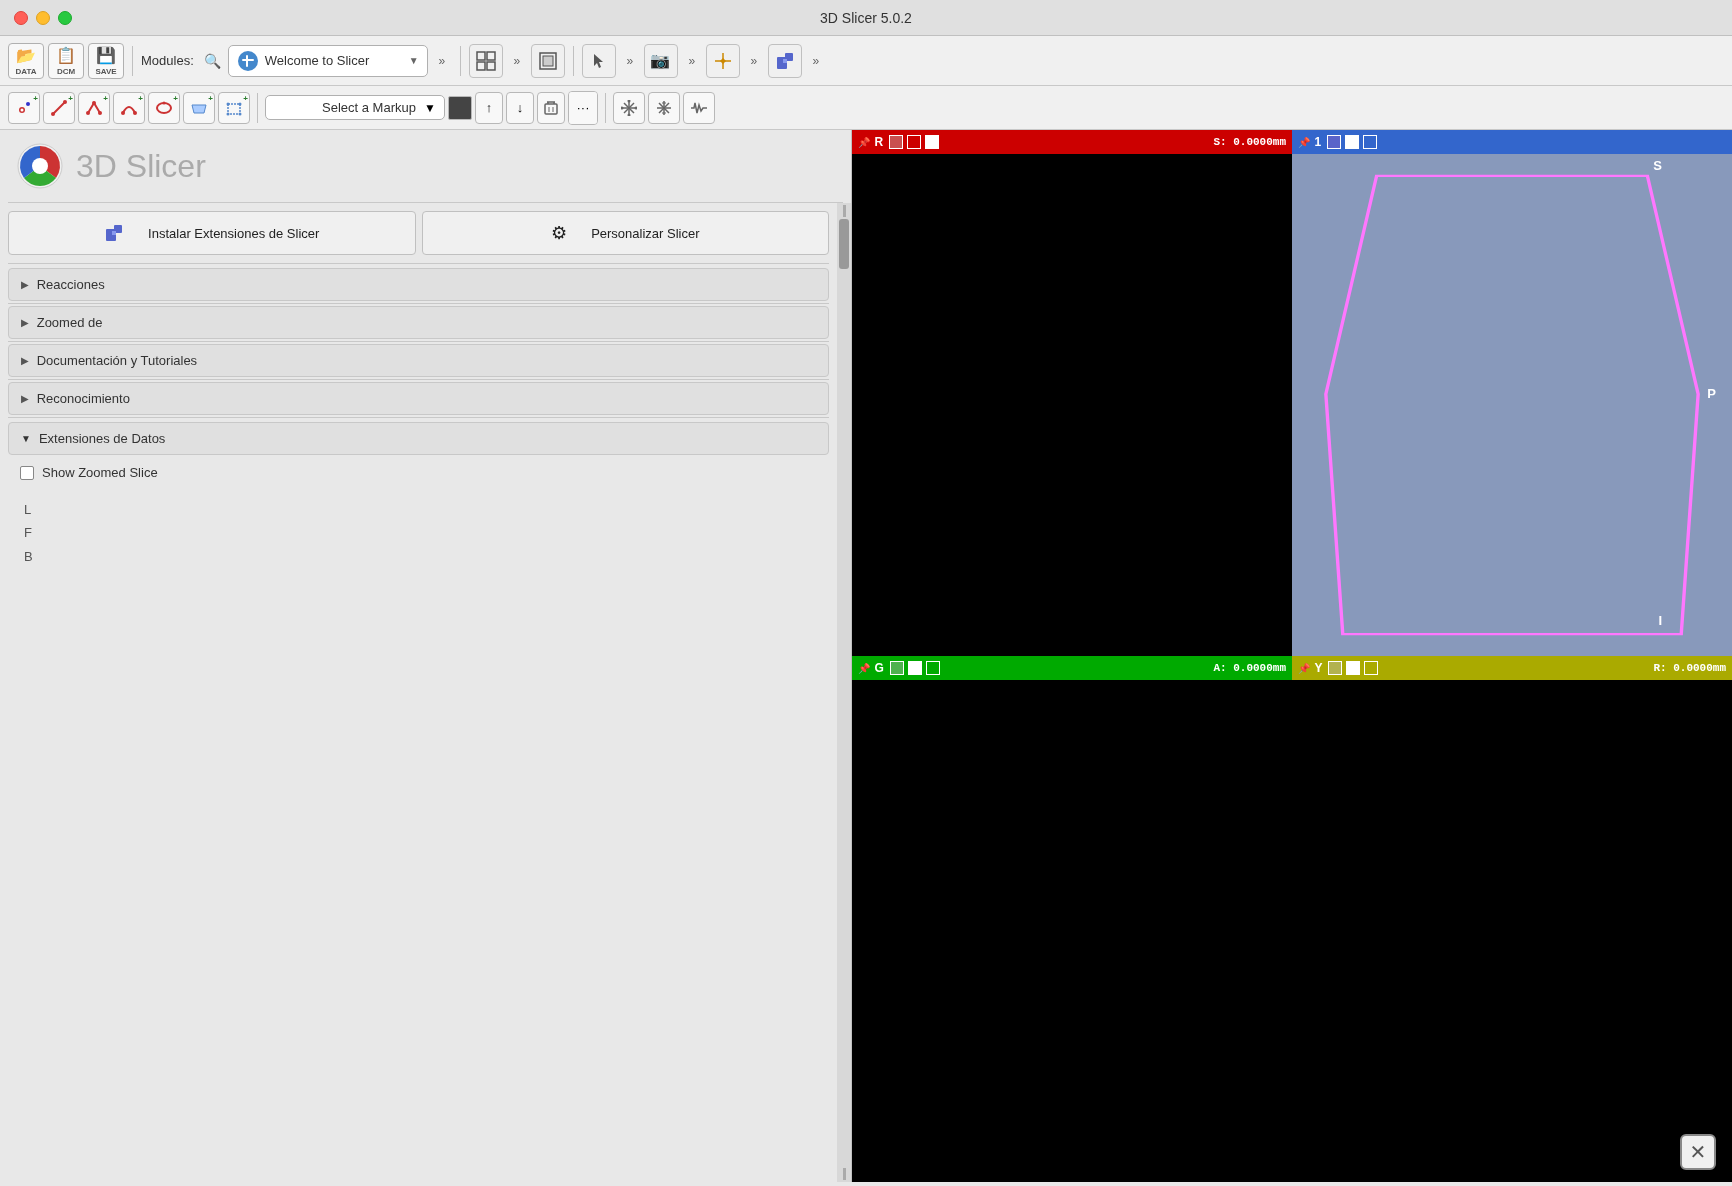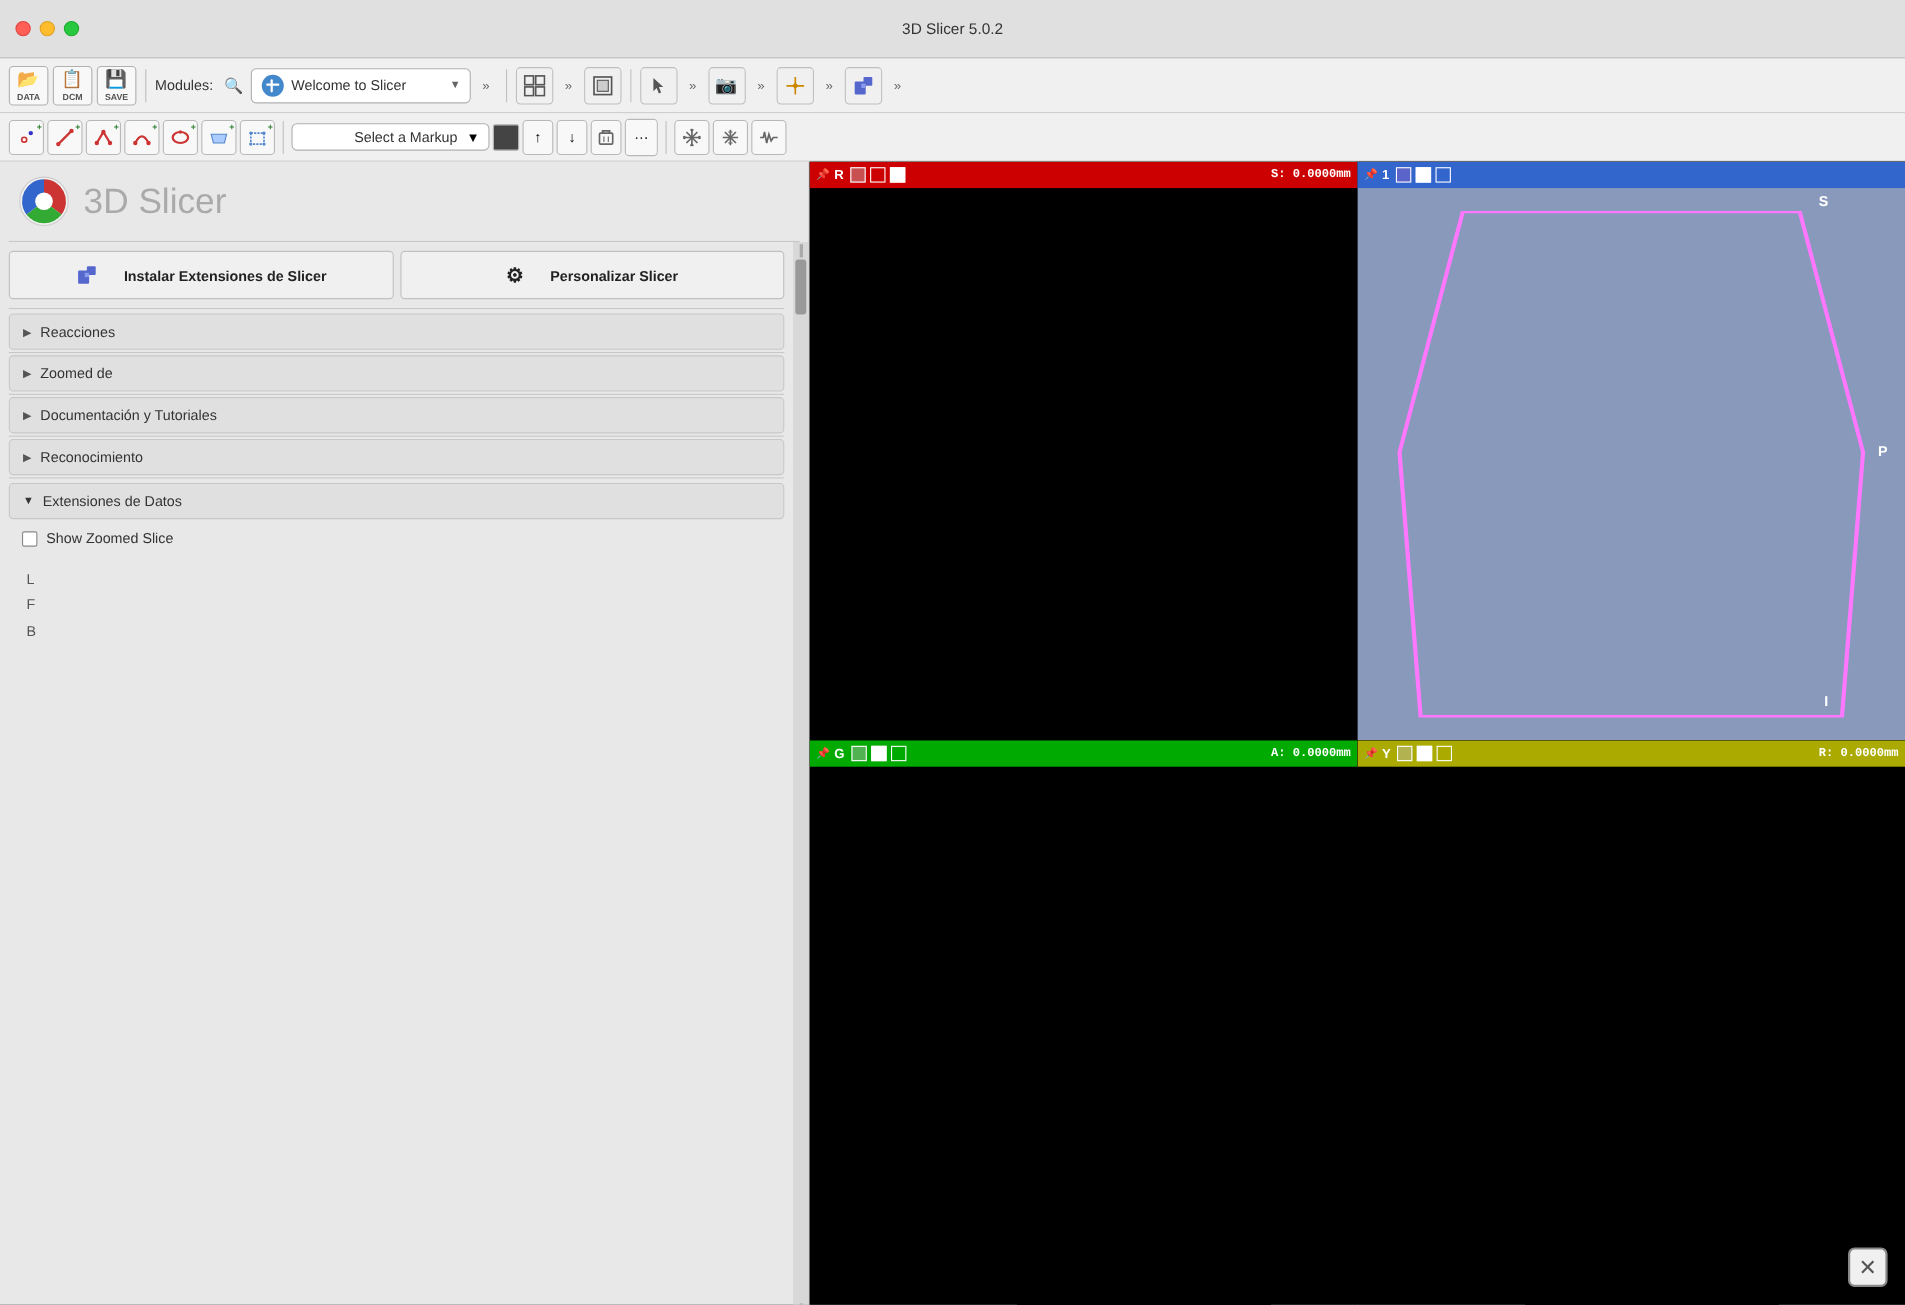--- a/index.html
+++ b/index.html
@@ -8,21 +8,21 @@
       font-size: 12px;
       background: #e8e8e8;
       width: 1732px;
       height: 1186px;
       overflow: hidden;
     }
 
     
     .title-bar {
       background: #e0e0e0;
-      height: 53px;
+      height: 36px;
       display: flex;
       align-items: center;
       justify-content: center;
       border-bottom: 1px solid #c0c0c0;
       position: relative;
     }
     .title-bar-title {
       font-size: 14px;
       font-weight: 500;
       color: #333;
@@ -210,21 +210,21 @@
     }
 
     
     .content-area {
       display: flex;
       height: calc(1186px - 40px - 50px - 44px);
     }
 
     
     .left-panel {
-      width: 736px;
+      width: 852px;
       background: #e8e8e8;
       display: flex;
       flex-direction: column;
       border-right: 1px solid #c0c0c0;
       overflow: hidden;
     }
 
     .slicer-header {
       display: flex;
       align-items: center;
@@ -260,21 +260,21 @@
       display: flex;
       align-items: center;
       justify-content: center;
       gap: 24px;
       padding: 10px 12px;
       background: #f0f0f0;
       border: 1px solid #c0c0c0;
       border-radius: 4px;
       cursor: pointer;
       font-size: 13px;
-      font-weight: 700;
+      font-weight: 400;
       color: #222;
     }
 
     .collapsible-section {
       margin-bottom: 2px;
     }
     .section-header {
       display: flex;
       align-items: center;
       padding: 8px 12px;

